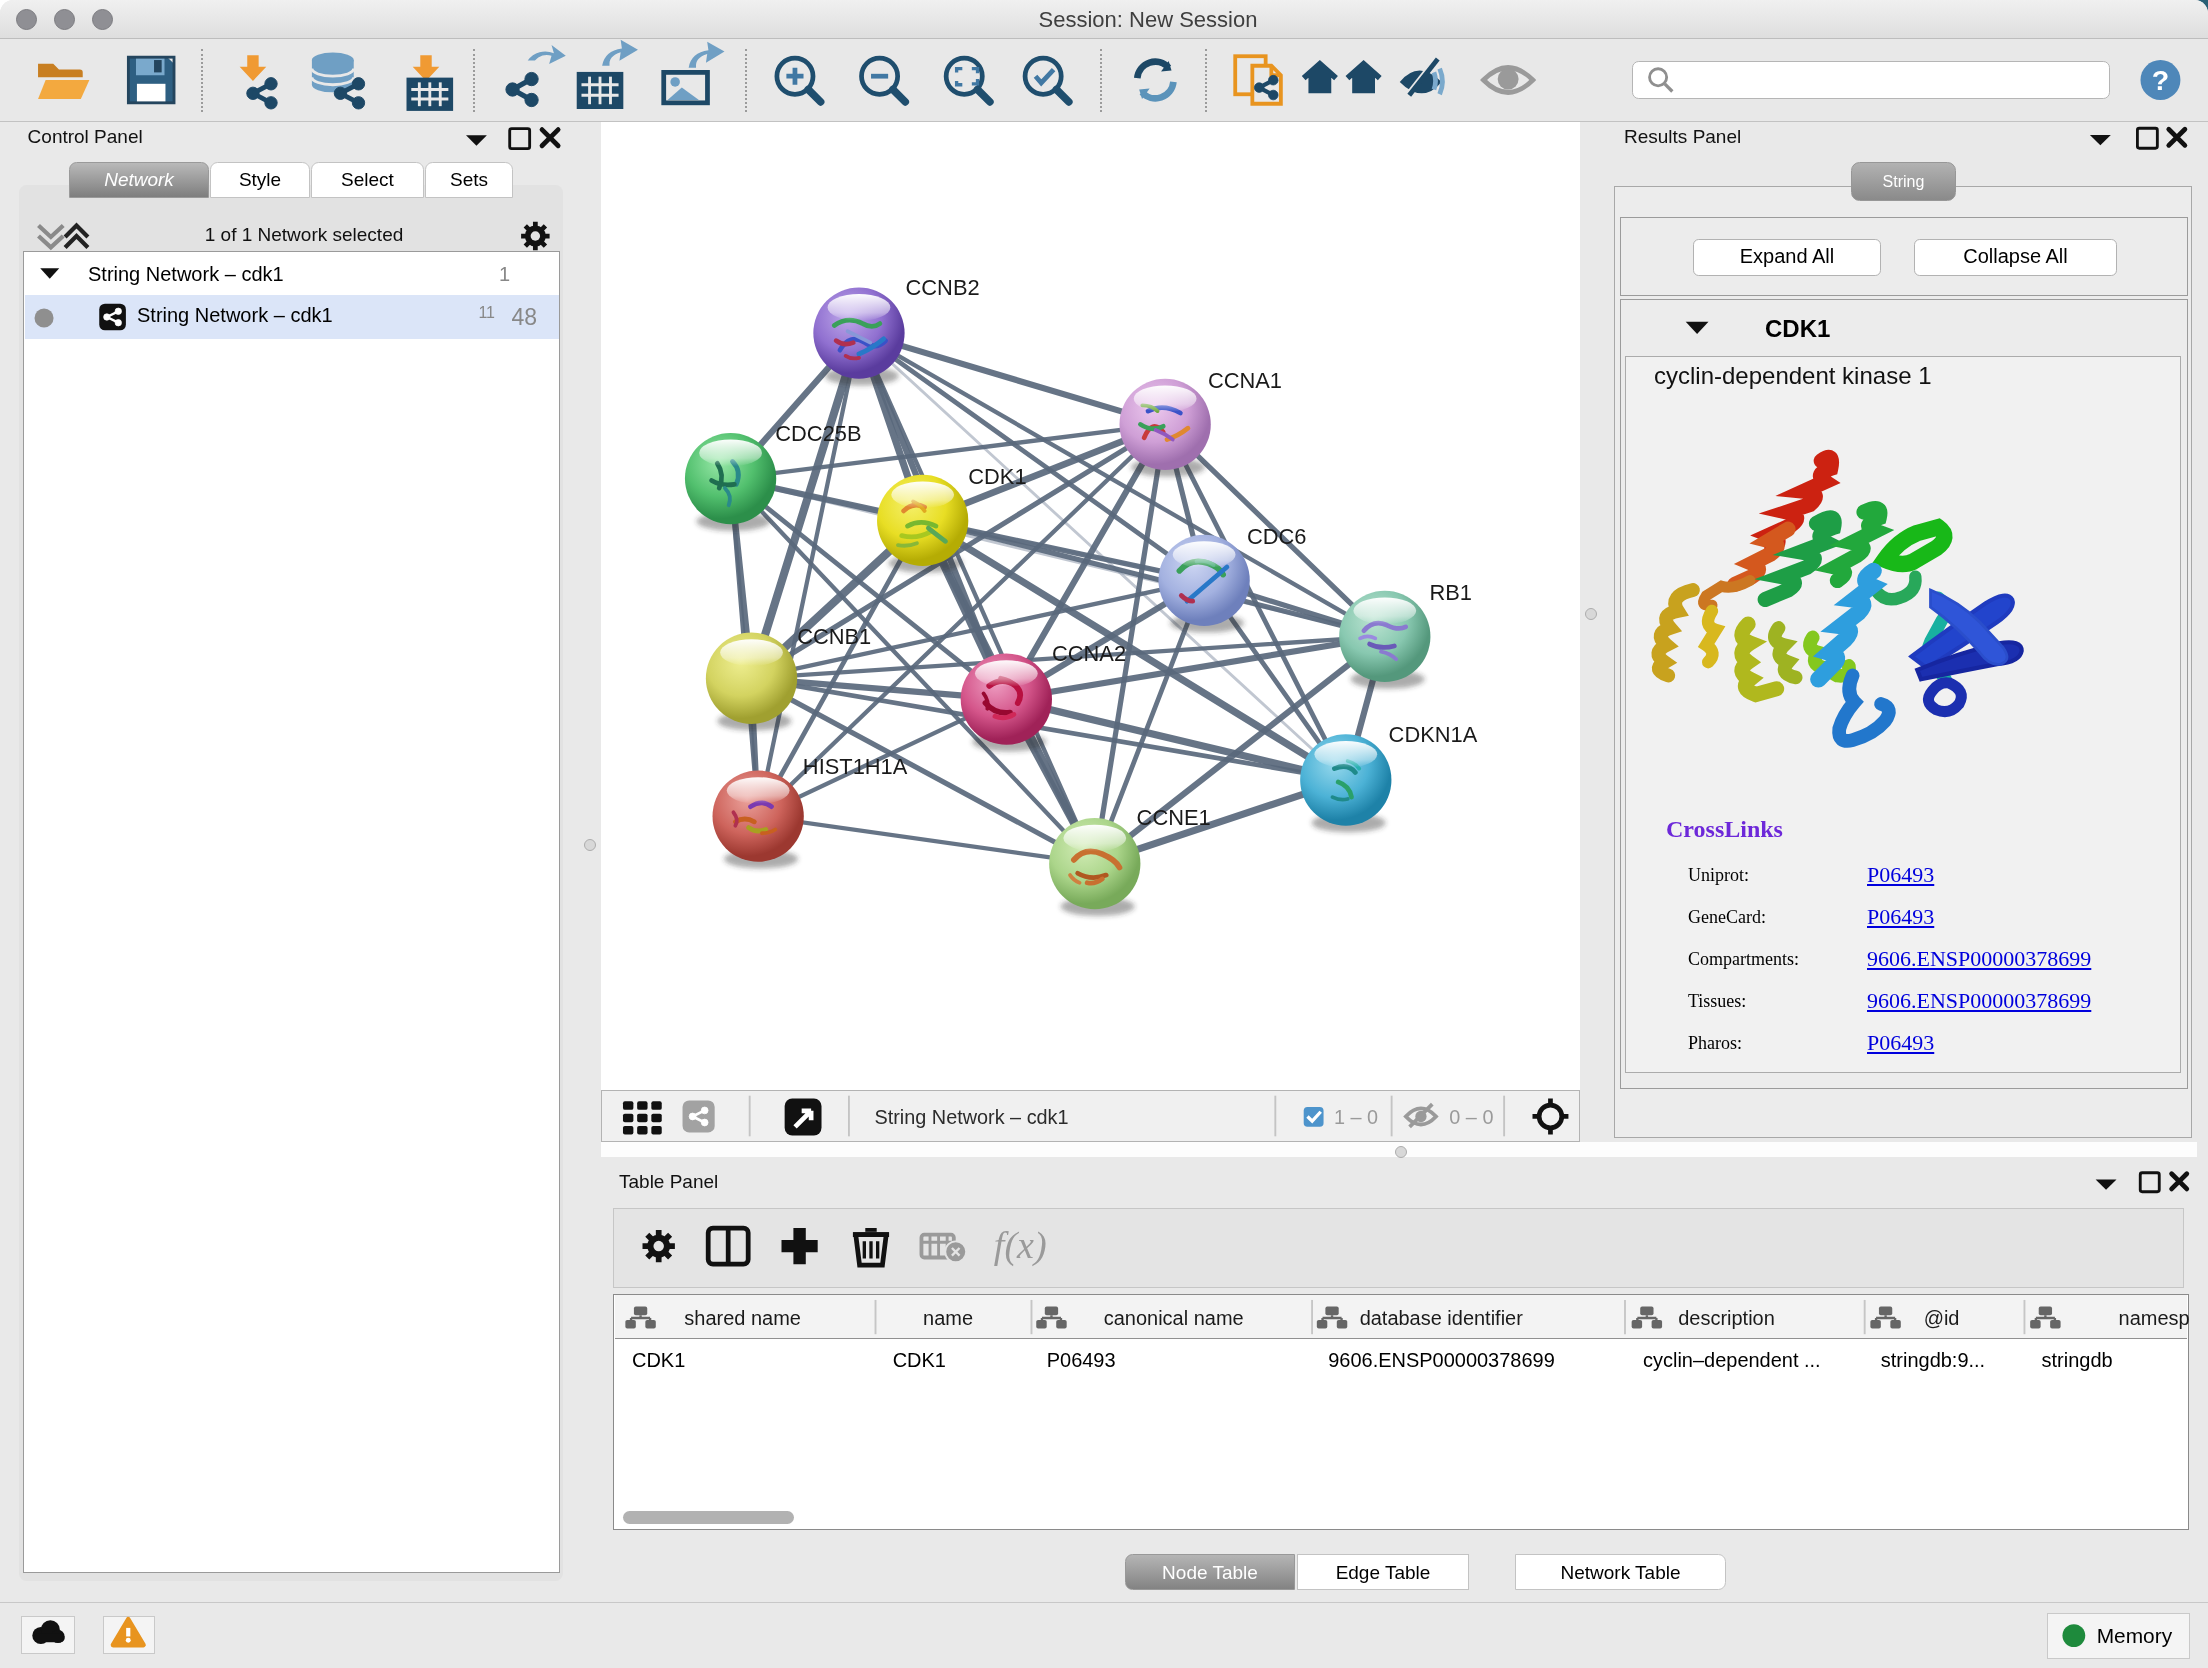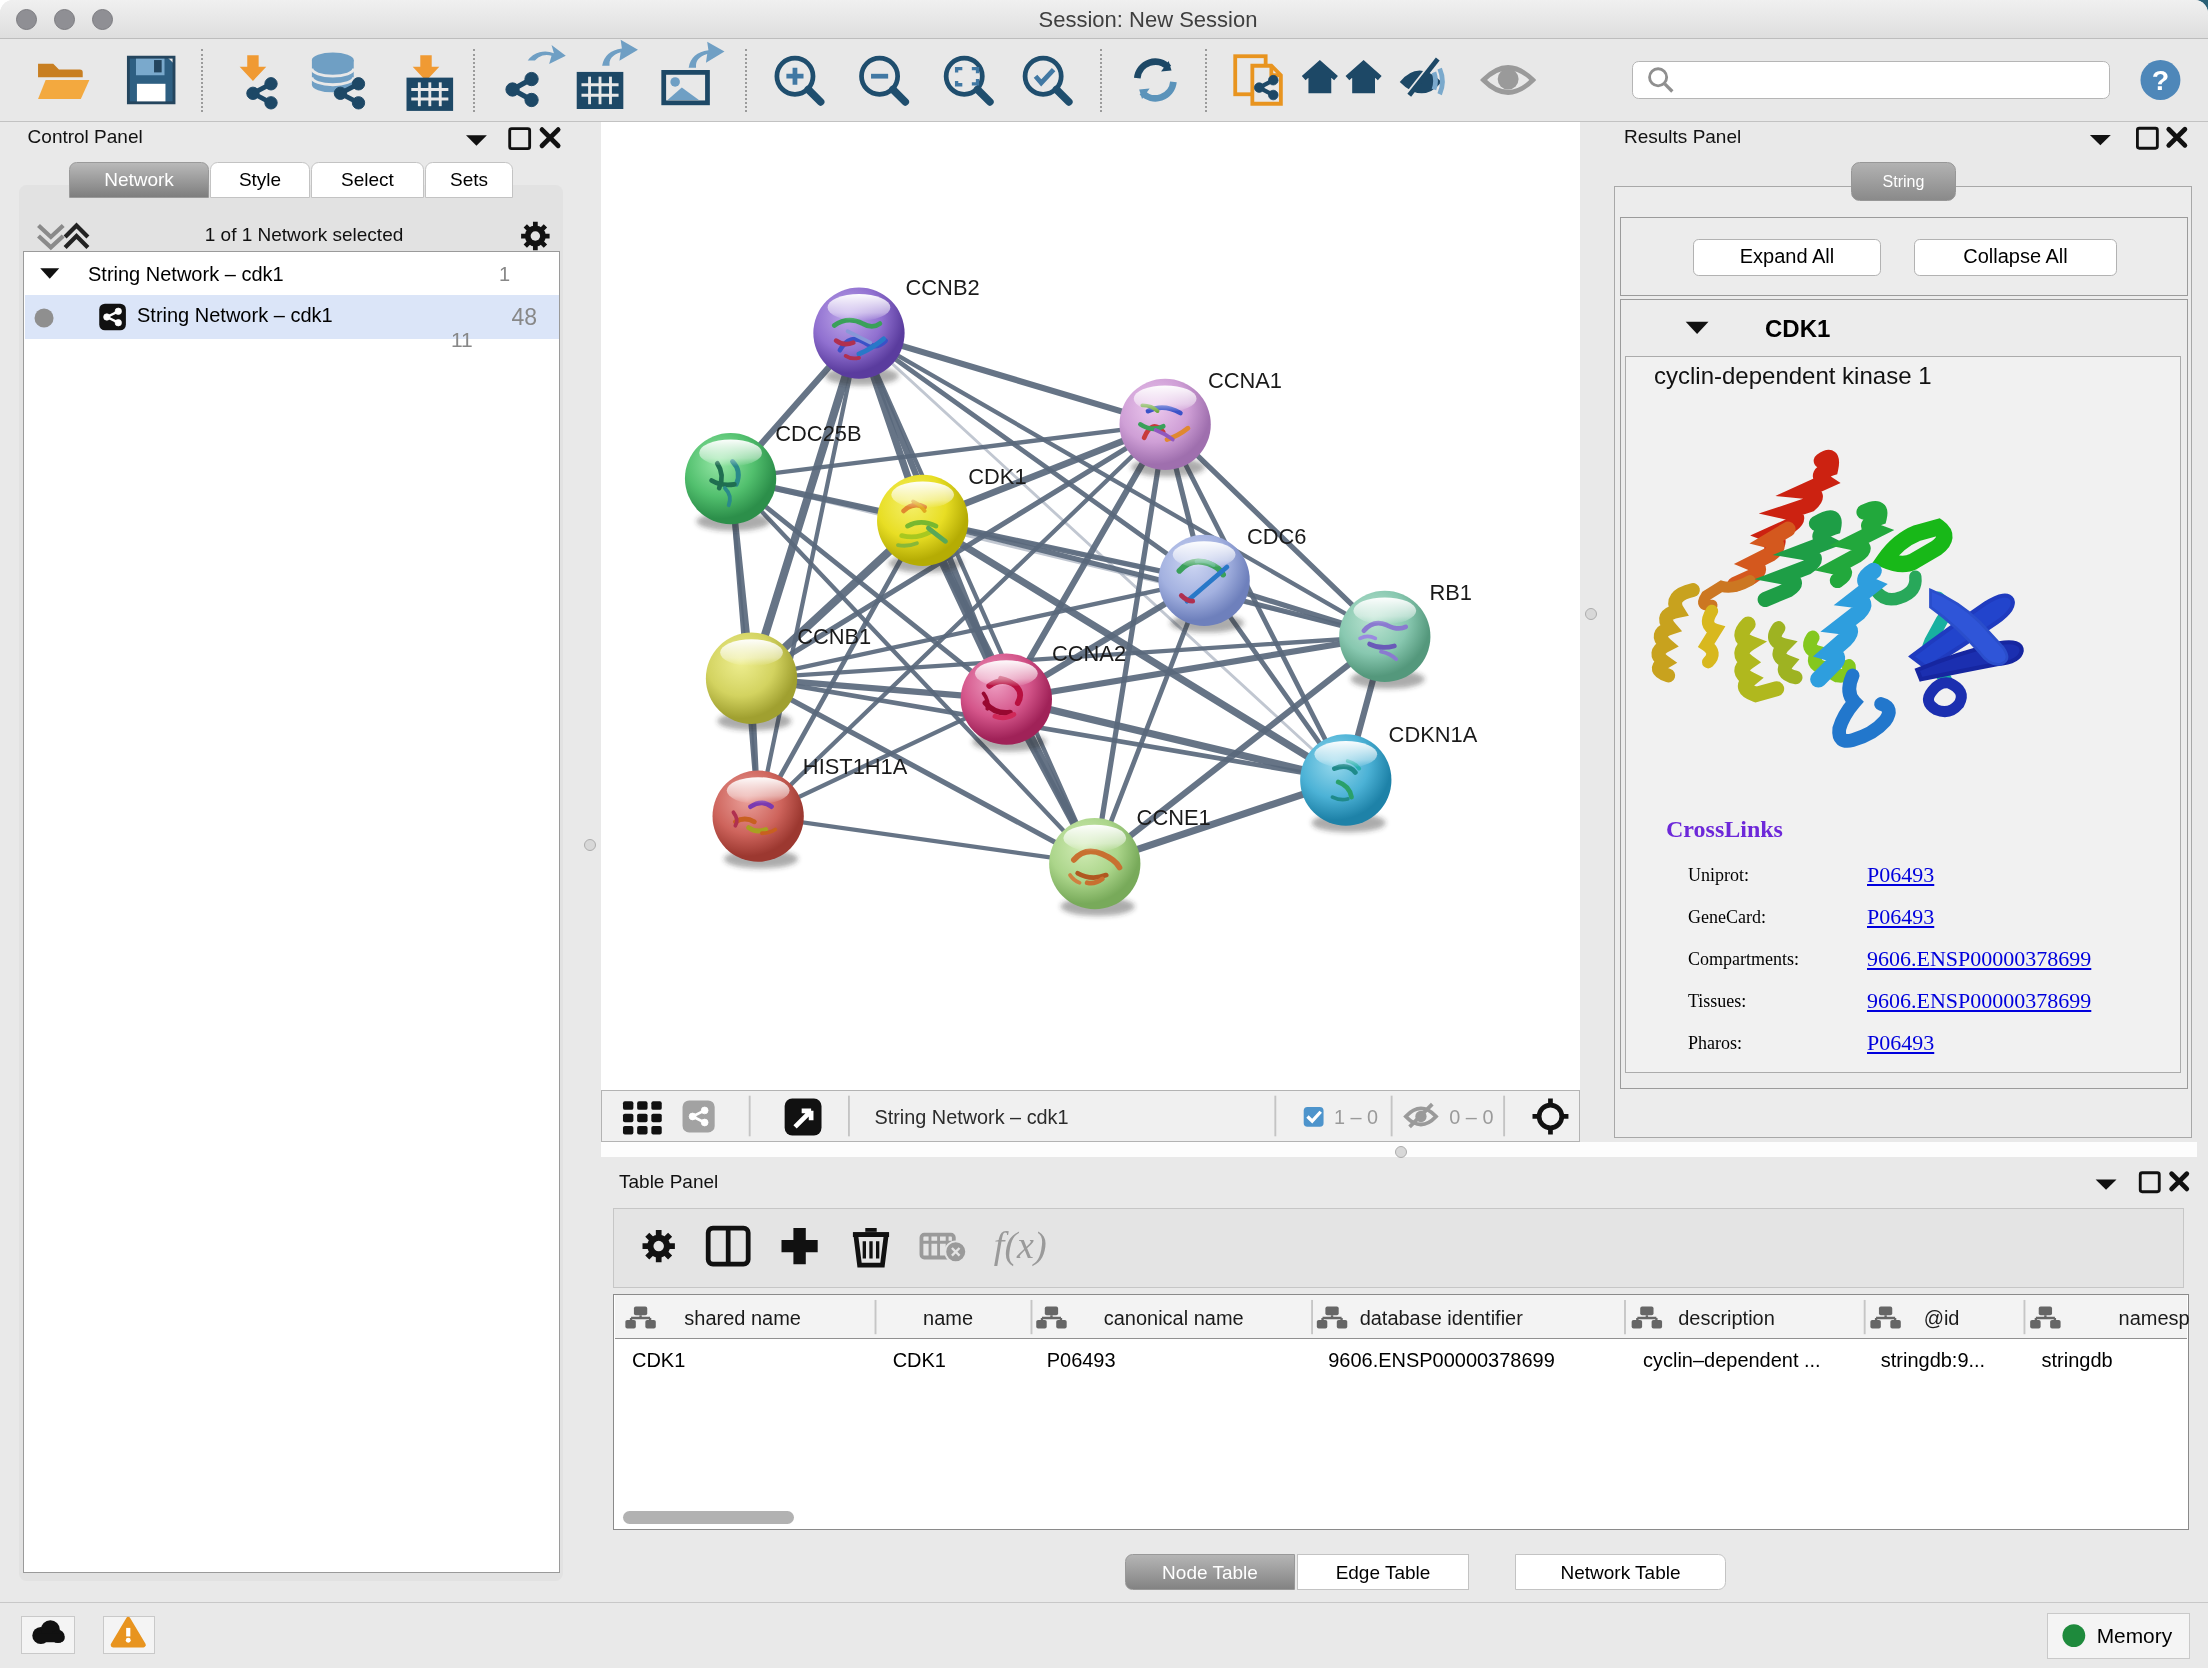--- a/index.html
+++ b/index.html
@@ -8,21 +8,21 @@
 #win{position:absolute;left:0;top:0;width:2208px;height:1668px;background:#e9e9e9;border-radius:13.3px 13.3px 0 0;overflow:hidden;}
 #titlebar{position:absolute;left:0;top:0;width:2208px;height:38px;background:linear-gradient(#f0f0f0,#dedede);border-bottom:1px solid #bdbdbd;}
 .tl{position:absolute;top:8.6px;width:21px;height:21px;border-radius:50%;background:#8f8f94;border:1px solid #7c7c80;box-sizing:border-box;}
 #titletext{position:absolute;top:6.7px;left:0;width:2208px;text-align:center;font-size:22px;color:#3f3f3f;margin-left:44px;}
 #toolbar{position:absolute;left:0;top:39px;width:2208px;height:82px;background:#e8e8e8;border-bottom:1px solid #c2c2c2;}
 .tsep{position:absolute;top:9.5px;height:63px;width:0;border-left:2.9px dotted #9b9b9b;}
 #searchbox{position:absolute;left:1632px;top:22px;width:476px;height:36px;background:#fff;border:1px solid #b5b5b5;border-radius:6.7px;}
 
 .ptitle{font-size:19px;color:#111;}
 .tab{position:absolute;top:0;height:36px;box-sizing:border-box;border:1px solid #c3c3c3;border-radius:7.6px 7.6px 0 0;background:#fff;color:#000;font-size:19px;text-align:center;line-height:34px;}
-.tabsel{background:linear-gradient(#b9b9b9,#7e7e7e);color:#fff;border-color:#9a9a9a;}
+.tabsel{background:linear-gradient(#b9b9b9,#7e7e7e);color:#fff;border-color:#9a9a9a;font-style:italic;}
 
 #ctl-white{position:absolute;left:23px;top:251px;width:537px;height:1322px;background:#fff;border:1px solid #9a9a9a;box-sizing:border-box;}
 
 #netcanvas{position:absolute;left:601px;top:122px;width:979px;height:968px;background:#fff;}
 #nettool{position:absolute;left:601px;top:1090px;width:979px;height:52px;background:#f0f0f0;border:1px solid #b3b3b3;box-sizing:border-box;}
 #netstrip{position:absolute;left:601px;top:1142px;width:1596px;height:15px;background:#fdfdfd;}
 
 #res-outer{position:absolute;left:1614px;top:186px;width:578px;height:952px;background:#ececec;border:1px solid #a8a8a8;box-sizing:border-box;}
 
 #tbl-tool{position:absolute;left:613px;top:1208px;width:1571px;height:80px;background:#e4e4e4;border:1px solid #c6c6c6;box-sizing:border-box;}
@@ -246,21 +246,21 @@
     <circle cx="20" cy="24" r="10" fill="#8f8f8f"></circle>
     <rect x="78" y="9" width="28" height="28" rx="6" fill="#111"></rect>
     <g transform="translate(92,23) scale(0.75)" fill="#fff" stroke="#fff">
         <circle cx="-8" cy="0" r="4.5"></circle>
         <circle cx="8" cy="-8" r="4.5"></circle>
         <circle cx="8" cy="8" r="4.5"></circle>
         <path d="M-8 0 L8 -8 M-8 0 L8 8" stroke-width="3.5" fill="none"></path>
       </g>
   </svg>
   <div class="abs" style="left:137px;top:304px;font-size:20px;color:#000;">String Network – cdk1</div>
-  <div class="abs" style="left:451px;top:304px;width:44px;font-size:21px;color:#888;margin-top:24px;">11</div>
+  <div class="abs" style="left:451px;top:304px;width:44px;font-size:16px;color:#888;text-align:right;">11</div>
   <div class="abs" style="left:493px;top:304px;width:44px;font-size:23px;color:#888;text-align:right;">48</div>
 
   
   <div id="netcanvas"></div>
 <svg id="netsvg" width="979" height="968" style="position:absolute;left:601px;top:122px;" viewBox="0 0 1029 1018">
 <defs>
 <radialGradient id="gCCNB2" cx="0.38" cy="0.32" r="0.72">
           <stop offset="0%" stop-color="#bfa8ea"></stop>
           <stop offset="52%" stop-color="#9070d0"></stop>
           <stop offset="86%" stop-color="#5a3c9e"></stop>

